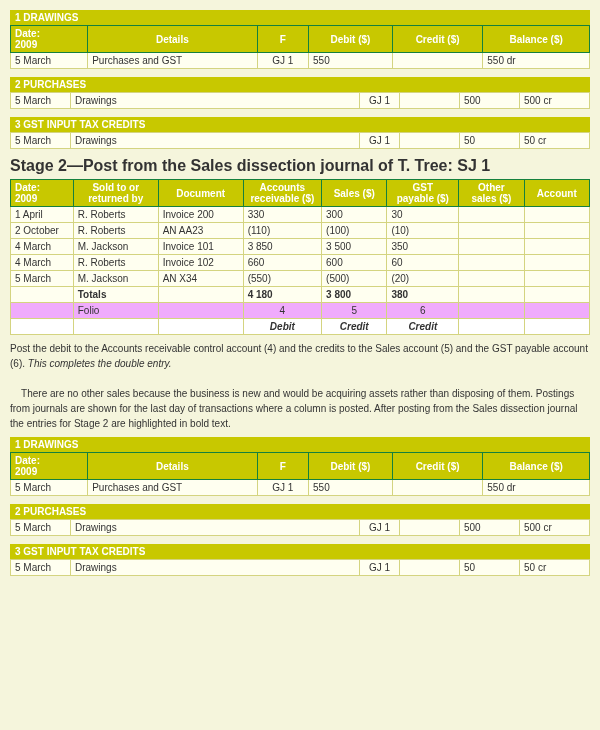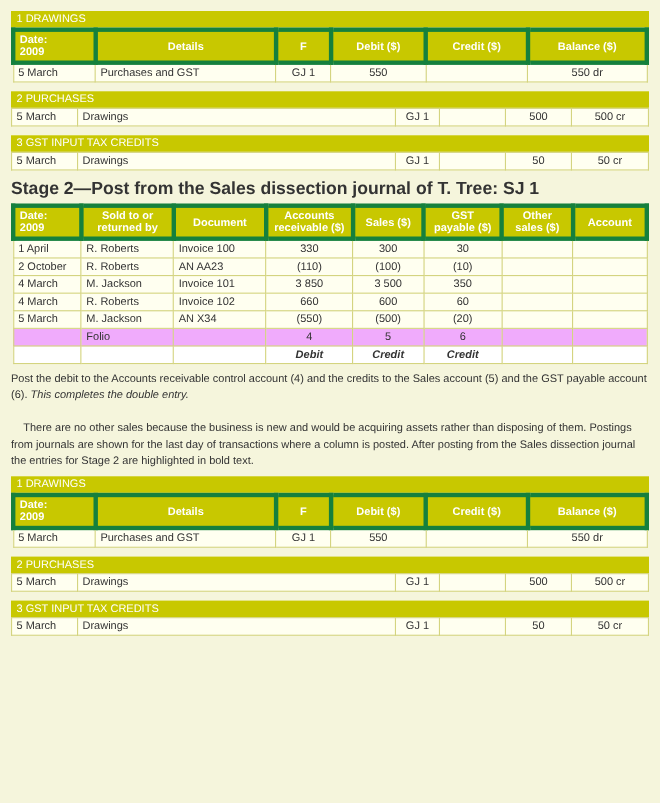--- a/index.html
+++ b/index.html
@@ -7,46 +7,46 @@
       font-family: Arial, sans-serif;
       font-size: 10px;
       background: #f5f5dc;
       color: #333;
       padding: 10px;
       width: 600px;
     }
     .section-header {
       background: #c8c800;
       color: #fff;
-      font-weight: normal;
+      font-weight: bold;
       padding: 2px 5px;
       font-size: 10px;
       margin-bottom: 0;
     }
     table {
       width: 100%;
       border-collapse: collapse;
       margin-bottom: 8px;
       font-size: 10px;
     }
     th {
       background: #c8c800;
       color: #fff;
       text-align: center;
       padding: 2px 4px;
       font-weight: bold;
-      border: 4px solid #15803d;
+      border: 1px solid #15803d;
     }
     th.left { text-align: left; }
     td {
       background: #fffff0;
       padding: 2px 4px;
       border: 1px solid #d4d480;
     }
-    td.right { text-align: center; }
+    td.right { text-align: left; }
     td.center { text-align: center; }
     td.bold { font-weight: bold; }
     tr.totals-row td { font-weight: bold; background: #fffff0; }
     .stage-heading {
       font-size: 16px;
       font-weight: bold;
       margin: 8px 0 4px 0;
       color: #333;
     }
     .description-text {
@@ -140,21 +140,21 @@
       <th style="width:50px">Sales ($)</th>
       <th style="width:55px">GST<br>payable ($)</th>
       <th style="width:50px">Other<br>sales ($)</th>
       <th style="width:50px">Account</th>
     </tr>
   </thead>
   <tbody>
     <tr>
       <td>1 April</td>
       <td>R. Roberts</td>
-      <td>Invoice 100</td>
+      <td>Invoice 200</td>
       <td class="right">330</td>
       <td class="right">300</td>
       <td class="right">30</td>
       <td></td>
       <td></td>
     </tr>
     <tr>
       <td>2 October</td>
       <td>R. Roberts</td>
       <td>AN AA23</td>
@@ -187,20 +187,30 @@
     <tr>
       <td>5 March</td>
       <td>M. Jackson</td>
       <td>AN X34</td>
       <td class="right">(550)</td>
       <td class="right">(500)</td>
       <td class="right">(20)</td>
       <td></td>
       <td></td>
     </tr>
+    <tr class="totals-row">
+      <td></td>
+      <td class="bold">Totals</td>
+      <td></td>
+      <td class="right bold">4 180</td>
+      <td class="right bold">3 800</td>
+      <td class="right bold">380</td>
+      <td></td>
+      <td></td>
+    </tr>
     <tr class="folio-row">
       <td></td>
       <td>Folio</td>
       <td></td>
       <td class="center">4</td>
       <td class="center">5</td>
       <td class="center">6</td>
       <td></td>
       <td></td>
     </tr>

